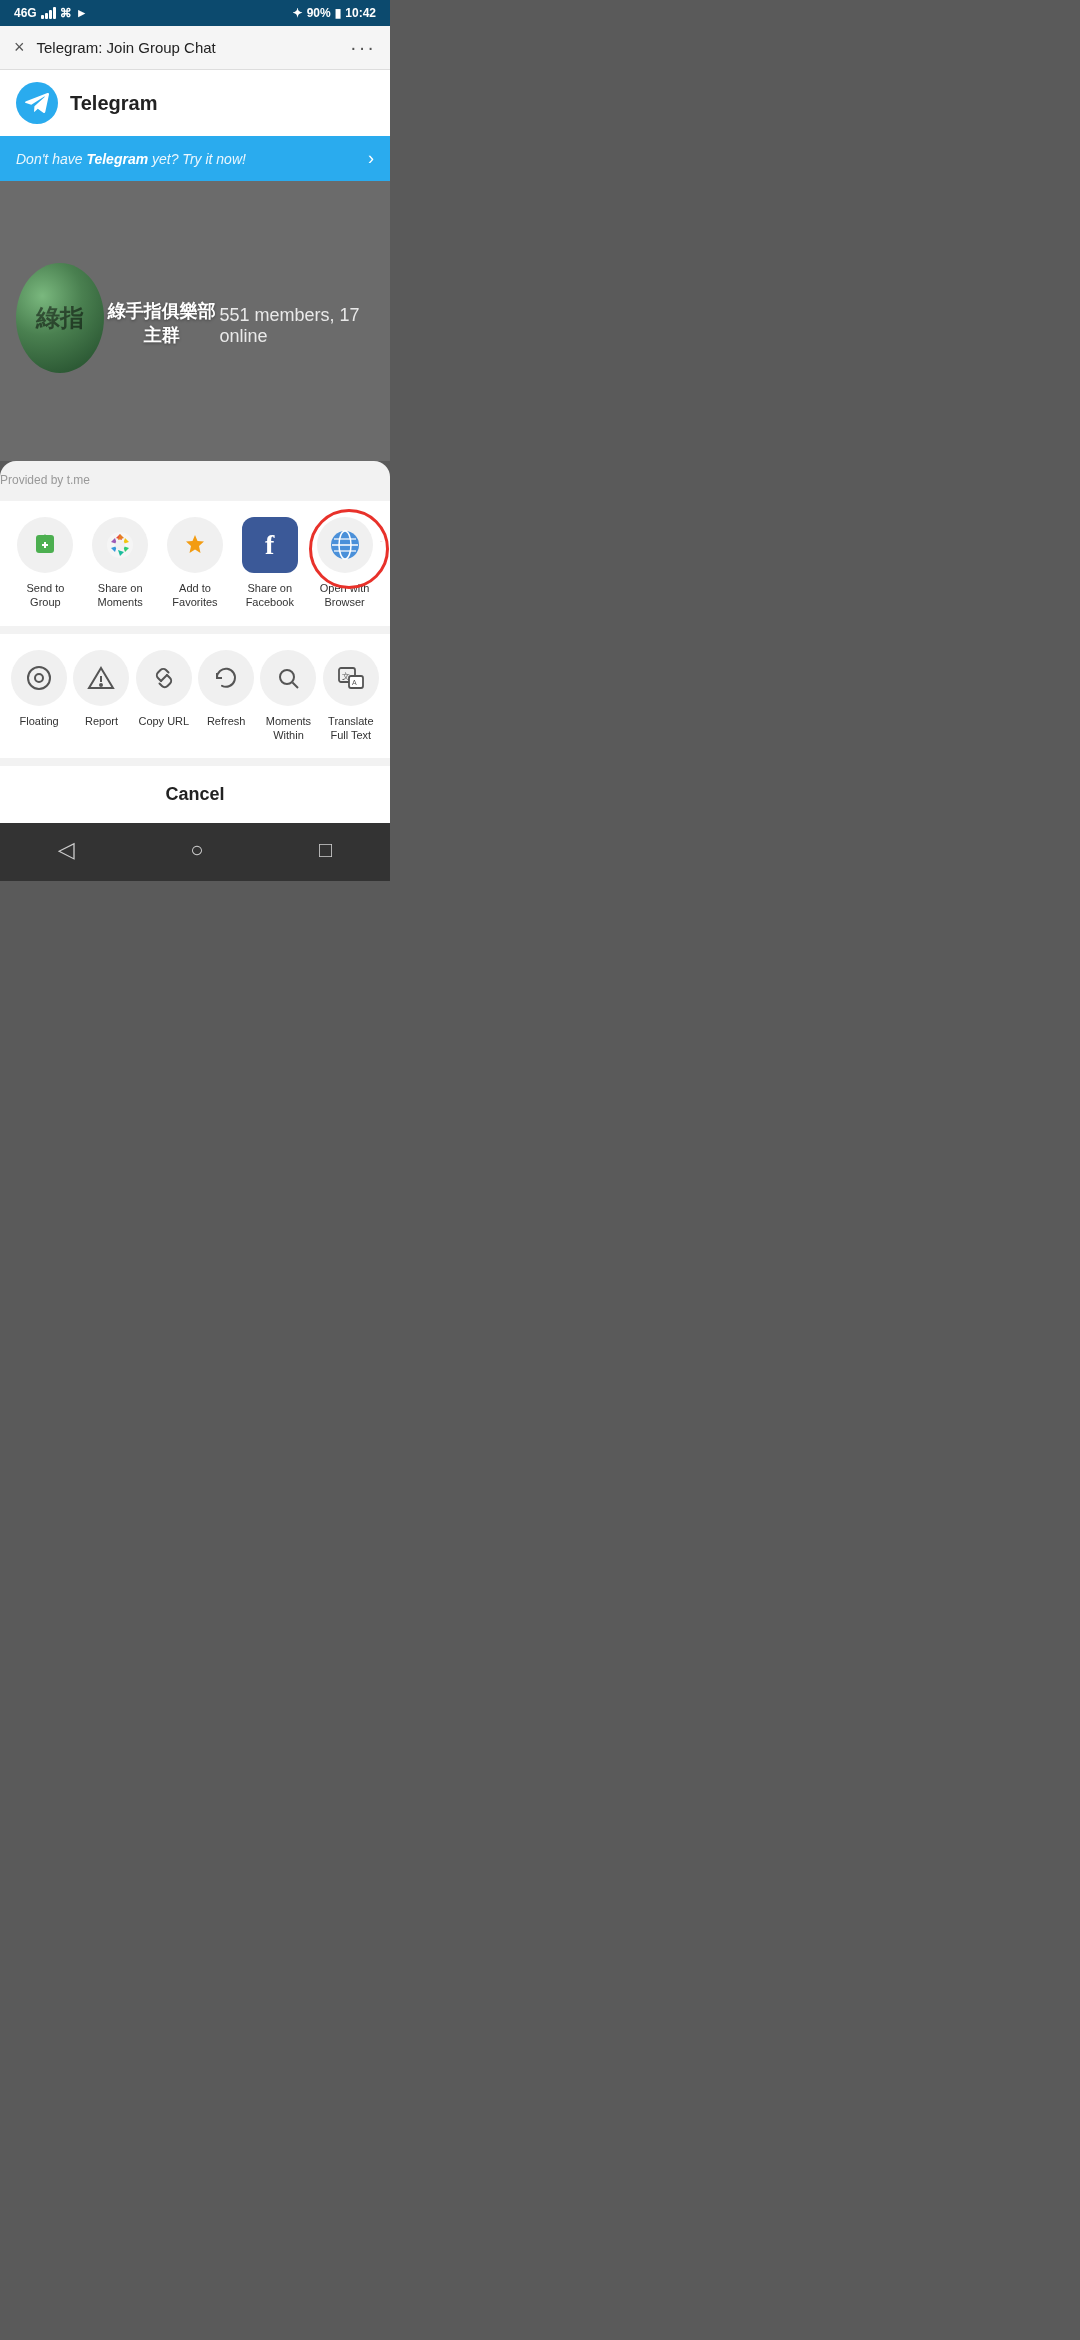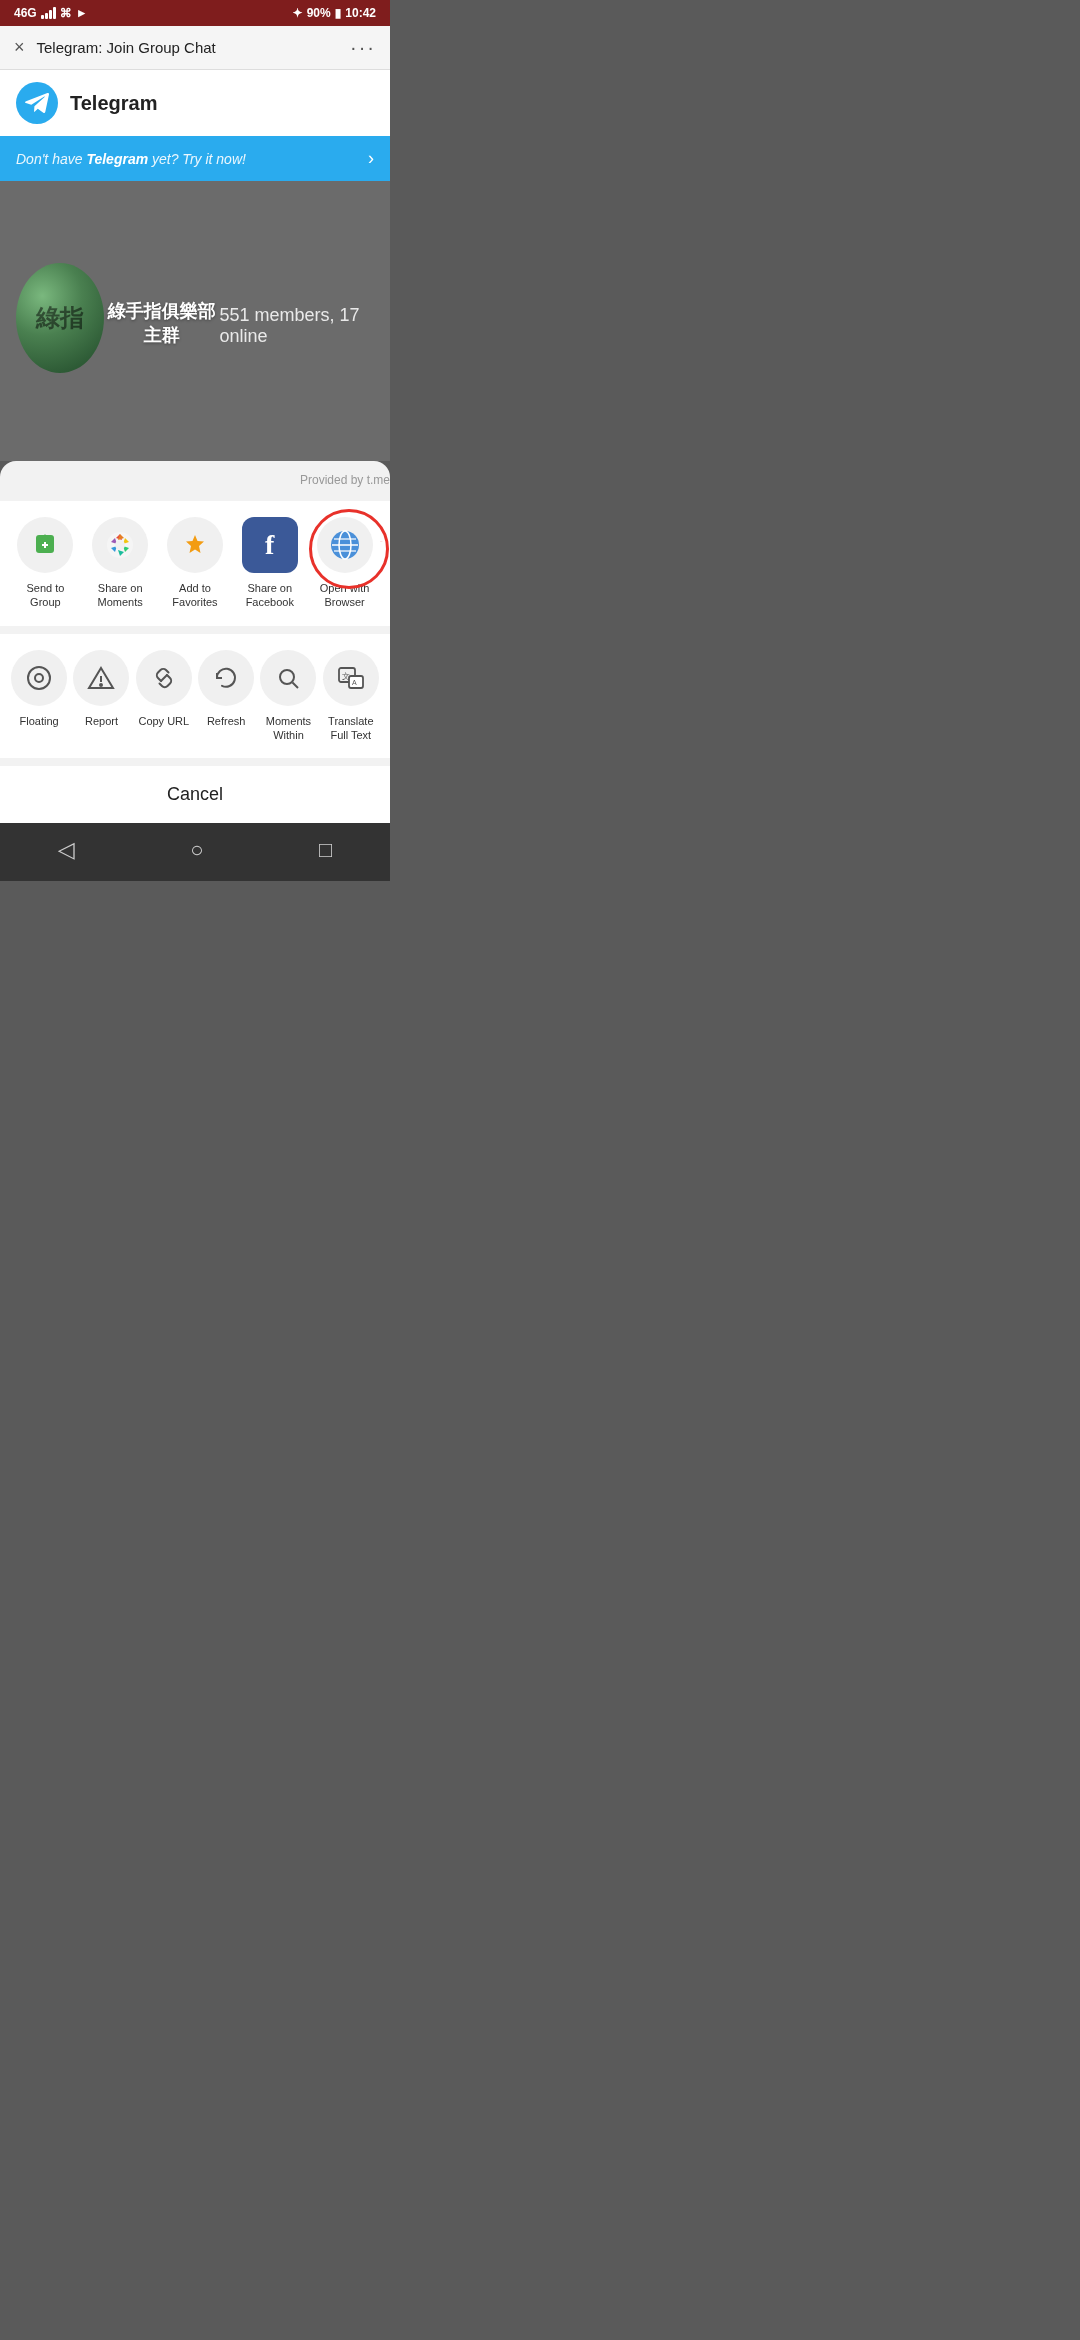--- a/index.html
+++ b/index.html
@@ -8,21 +8,21 @@
       width: 390px;
       min-height: 844px;
       font-family: -apple-system, 'Helvetica Neue', Arial, sans-serif;
       background: #5a5a5a;
       position: relative;
       overflow-x: hidden;
     }
 
     
     .status-bar {
-      background: #7f1d1d;
+      background: #0c4a6e;
       color: #fff;
       display: flex;
       justify-content: space-between;
       align-items: center;
       padding: 6px 14px;
       font-size: 12px;
       font-weight: 600;
     }
     .status-left { display: flex; align-items: center; gap: 4px; }
     .status-right { display: flex; align-items: center; gap: 4px; }
@@ -134,21 +134,21 @@
     }
 
     
     .bottom-sheet {
       background: #f2f2f2;
       border-radius: 16px 16px 0 0;
       padding: 12px 0 0;
       position: relative;
     }
     .provided-by {
-      text-align: right;
+      text-align: left;
       font-size: 12px;
       color: #999;
       margin-bottom: 14px;
     }
 
     
     .action-row {
       display: flex;
       background: #fff;
       padding: 16px 8px;
@@ -182,21 +182,21 @@
 
     
     .cancel-section {
       background: #fff;
       margin-top: 0;
     }
     .cancel-btn {
       width: 100%;
       padding: 18px;
       font-size: 18px;
-      font-weight: 400;
+      font-weight: 700;
       color: #222;
       text-align: center;
       cursor: pointer;
       border: none;
       background: #fff;
     }
 
     
     .nav-bar {
       background: #333;

